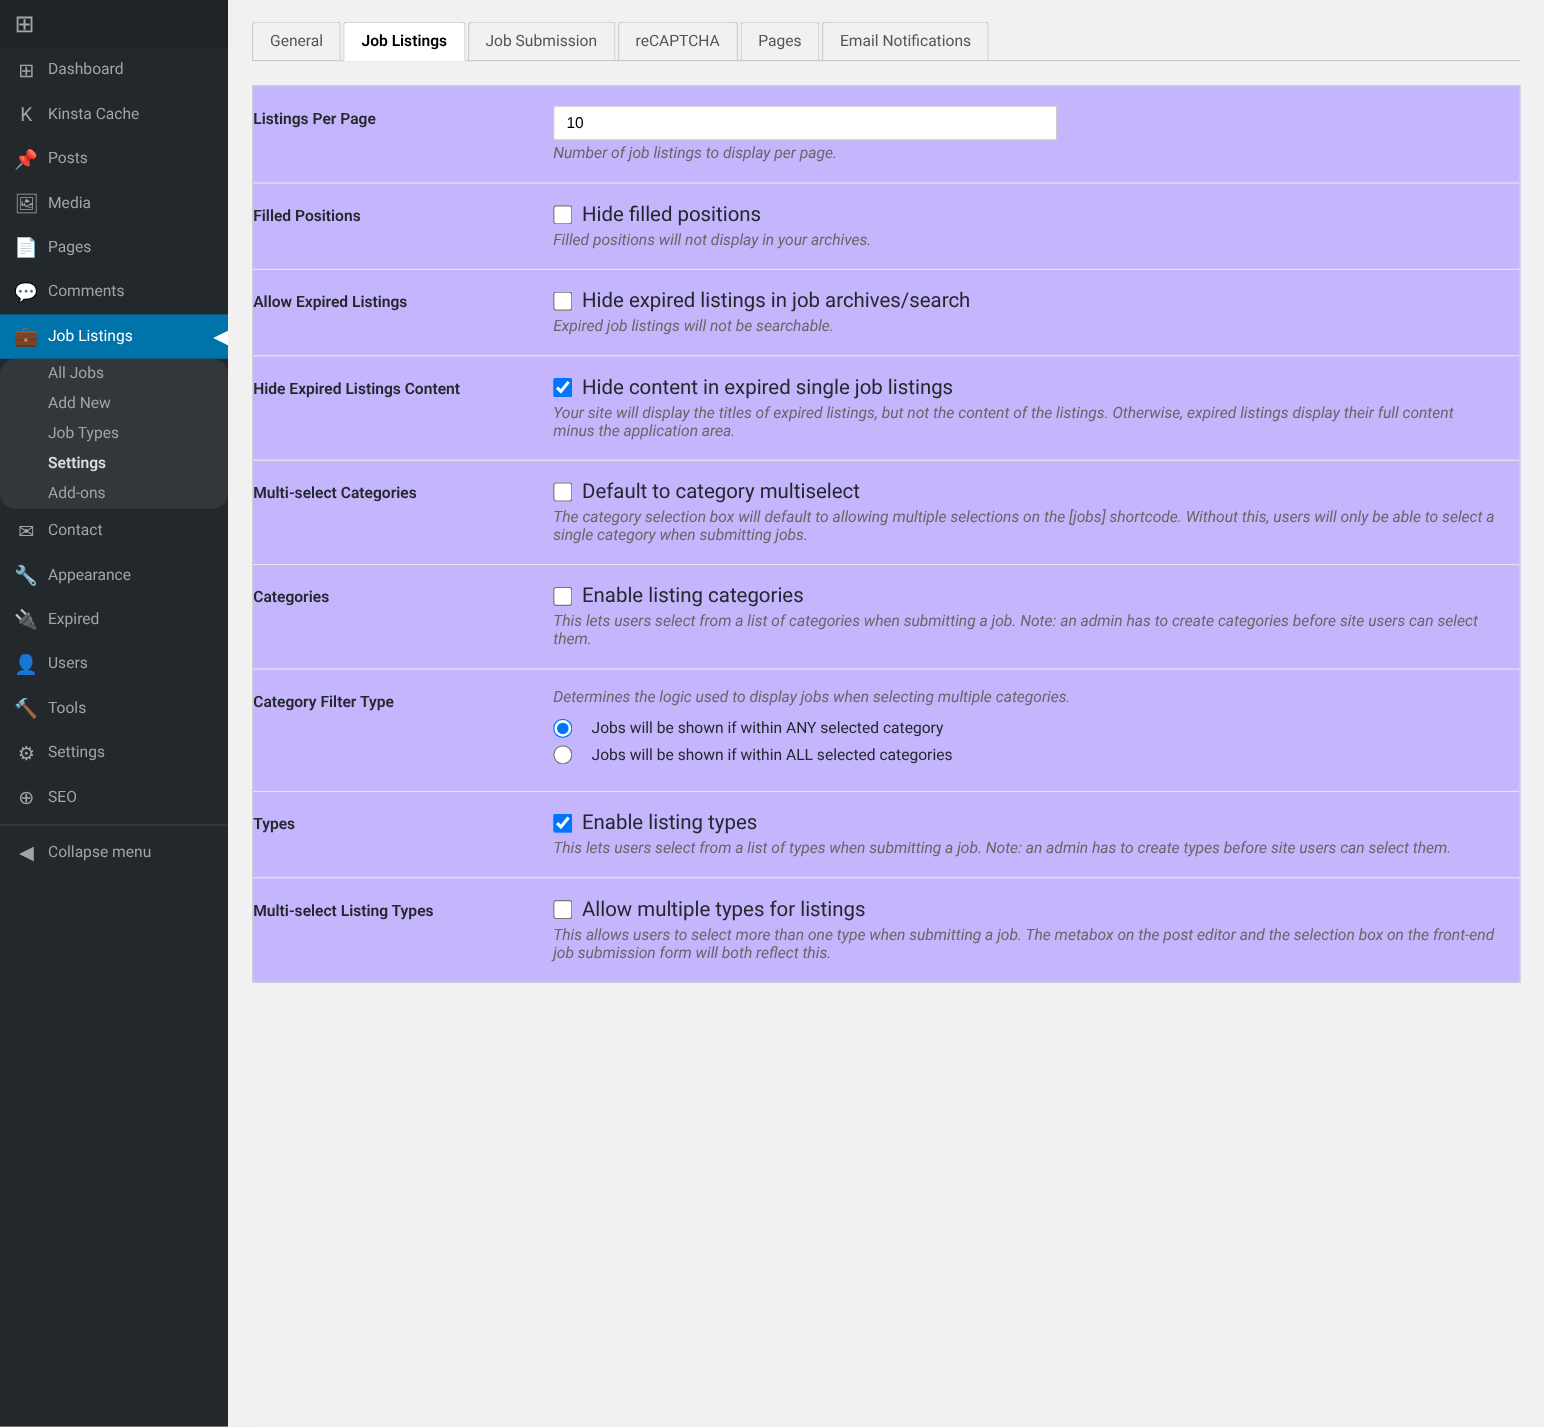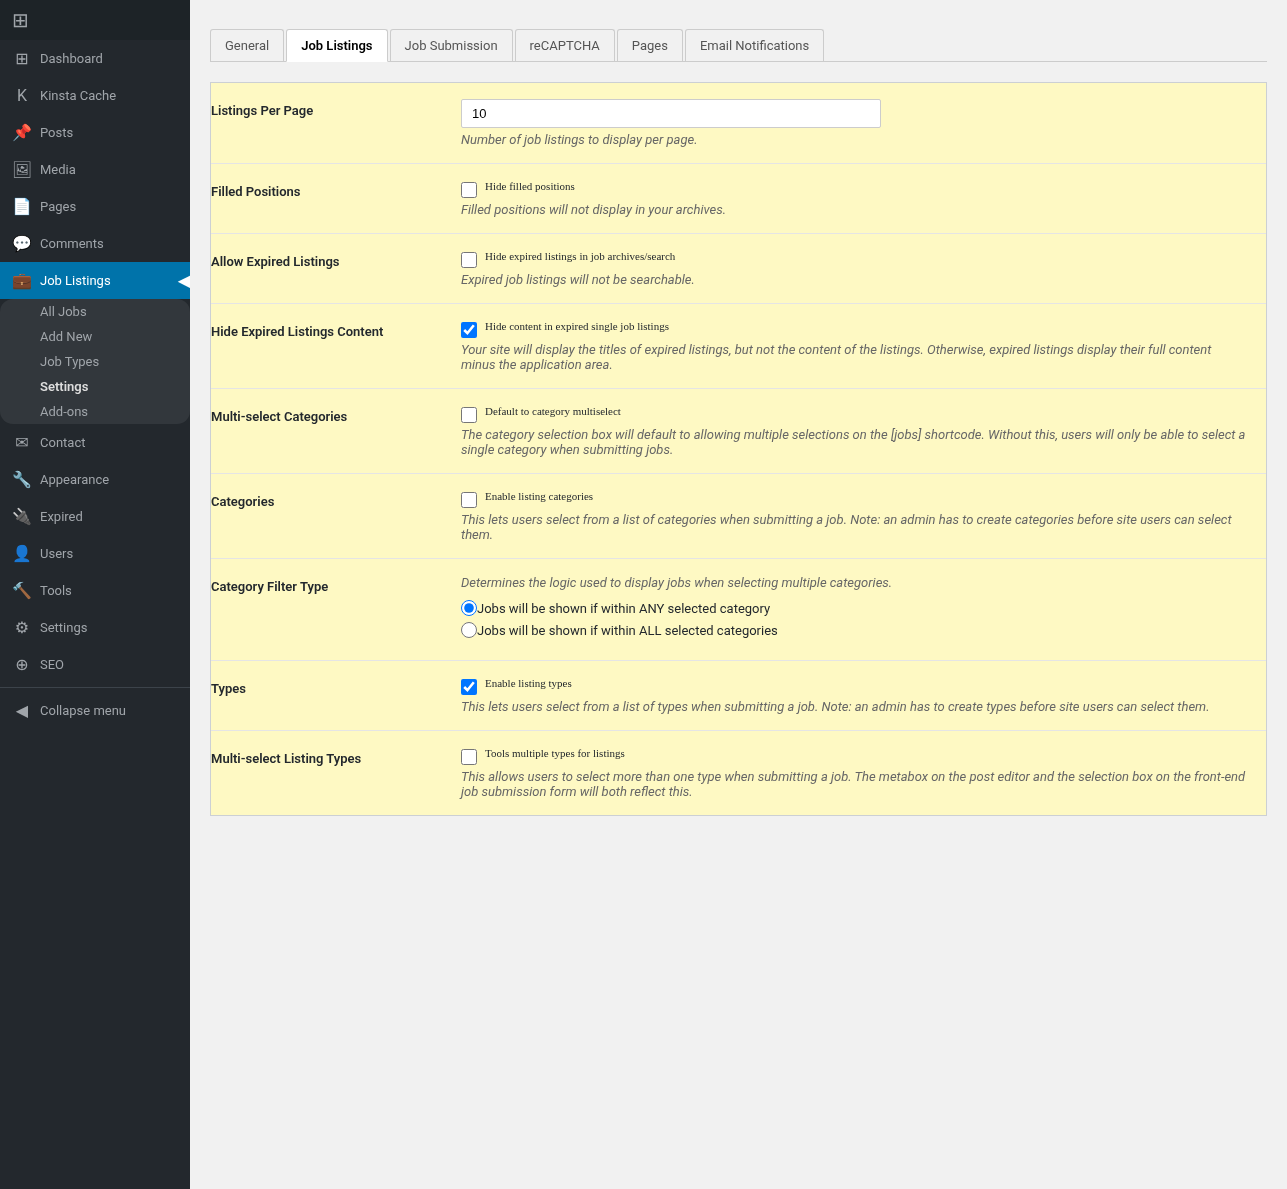--- a/index.html
+++ b/index.html
@@ -32,21 +32,21 @@
     .sidebar-item .icon { font-size: 16px; width: 20px; text-align: center; }
     .sidebar-divider { border: none; border-top: 1px solid #3c434a; margin: 4px 0; }
     .sidebar-sub { padding: 5px 12px 5px 40px; color: #a0a5aa; cursor: pointer; font-size: 13px; }
     .sidebar-sub.bold { font-weight: 600; color: #ddd; }
     .sidebar-section { background: #32373c; border-radius: 13px; }
 
     
     #main {
       flex: 1;
       background: #f1f1f1;
-      padding: 29px 20px;
+      padding: 18px 20px;
     }
 
     
     .tabs {
       display: flex;
       border-bottom: 1px solid #ccc;
       margin-bottom: 20px;
     }
     .tab {
       padding: 8px 14px;
@@ -106,25 +106,25 @@
       align-items: flex-start;
       gap: 8px;
       margin-bottom: 4px;
     }
     .checkbox-row input[type="checkbox"] {
       margin-top: 2px;
       width: 16px;
       height: 16px;
       flex-shrink: 0;
     }
-    .checkbox-row label { color: #23282d; font-size: 11px; font-family: Liberation Serif, serif; }
+    .checkbox-row label { color: #23282d; font-size: 17px; }
     .radio-row {
       display: flex;
       align-items: center;
-      gap: 0;
+      gap: 16px;
       margin-bottom: 6px;
     }
     .radio-row input[type="radio"] {
       width: 16px; height: 16px;
     }
     .radio-row label { color: #23282d; font-size: 13px; }
   </style>
 </head>
 <body>
 
@@ -211,21 +211,21 @@
 
   <div class="tabs">
     <div class="tab">General</div>
     <div class="tab active">Job Listings</div>
     <div class="tab">Job Submission</div>
     <div class="tab">reCAPTCHA</div>
     <div class="tab">Pages</div>
     <div class="tab">Email Notifications</div>
   </div>
 
-  <div style="background:#fef9c3; border: 1px solid #ccd0d4;">
+  <div style="background:#c4b5fd; border: 1px solid #ccd0d4;">
 
     <div class="settings-row">
       <div class="settings-label">Listings Per Page</div>
       <div class="settings-value">
         <input type="text" value="10" style="">
         <span class="hint">Number of job listings to display per page.</span>
       </div>
     </div>
 
     <div class="settings-row">
@@ -307,20 +307,20 @@
         </div>
         <span class="hint">This lets users select from a list of types when submitting a job. Note: an admin has to create types before site users can select them.</span>
       </div>
     </div>
 
     <div class="settings-row">
       <div class="settings-label">Multi-select Listing Types</div>
       <div class="settings-value">
         <div class="checkbox-row">
           <input type="checkbox" id="multiselect_types" style="">
-          <label for="multiselect_types">Tools multiple types for listings</label>
+          <label for="multiselect_types">Allow multiple types for listings</label>
         </div>
         <span class="hint">This allows users to select more than one type when submitting a job. The metabox on the post editor and the selection box on the front-end job submission form will both reflect this.</span>
       </div>
     </div>
 
   </div>
 </div>
 
 </body></html>

